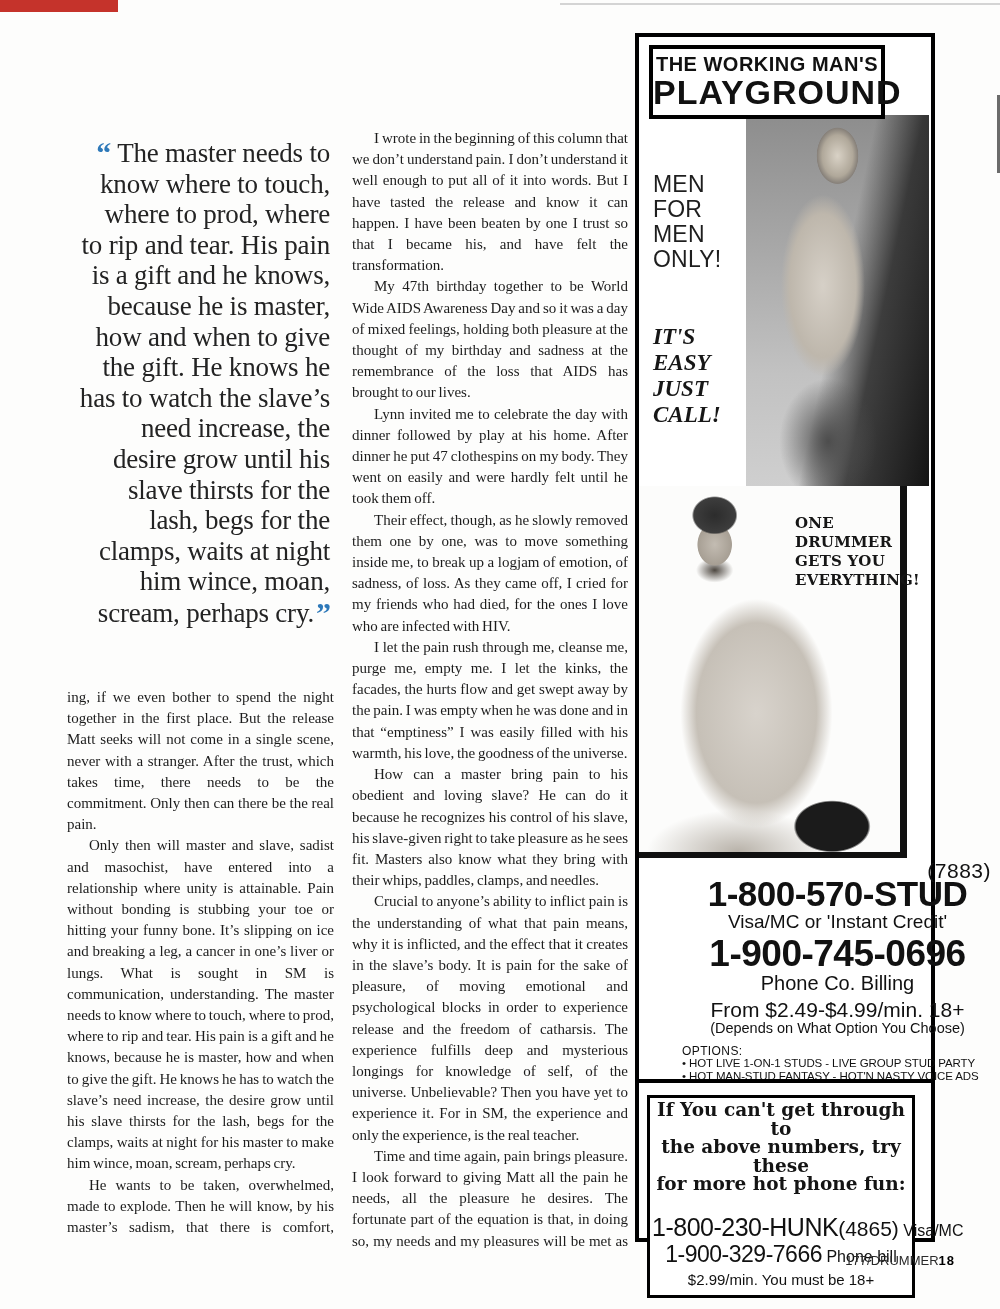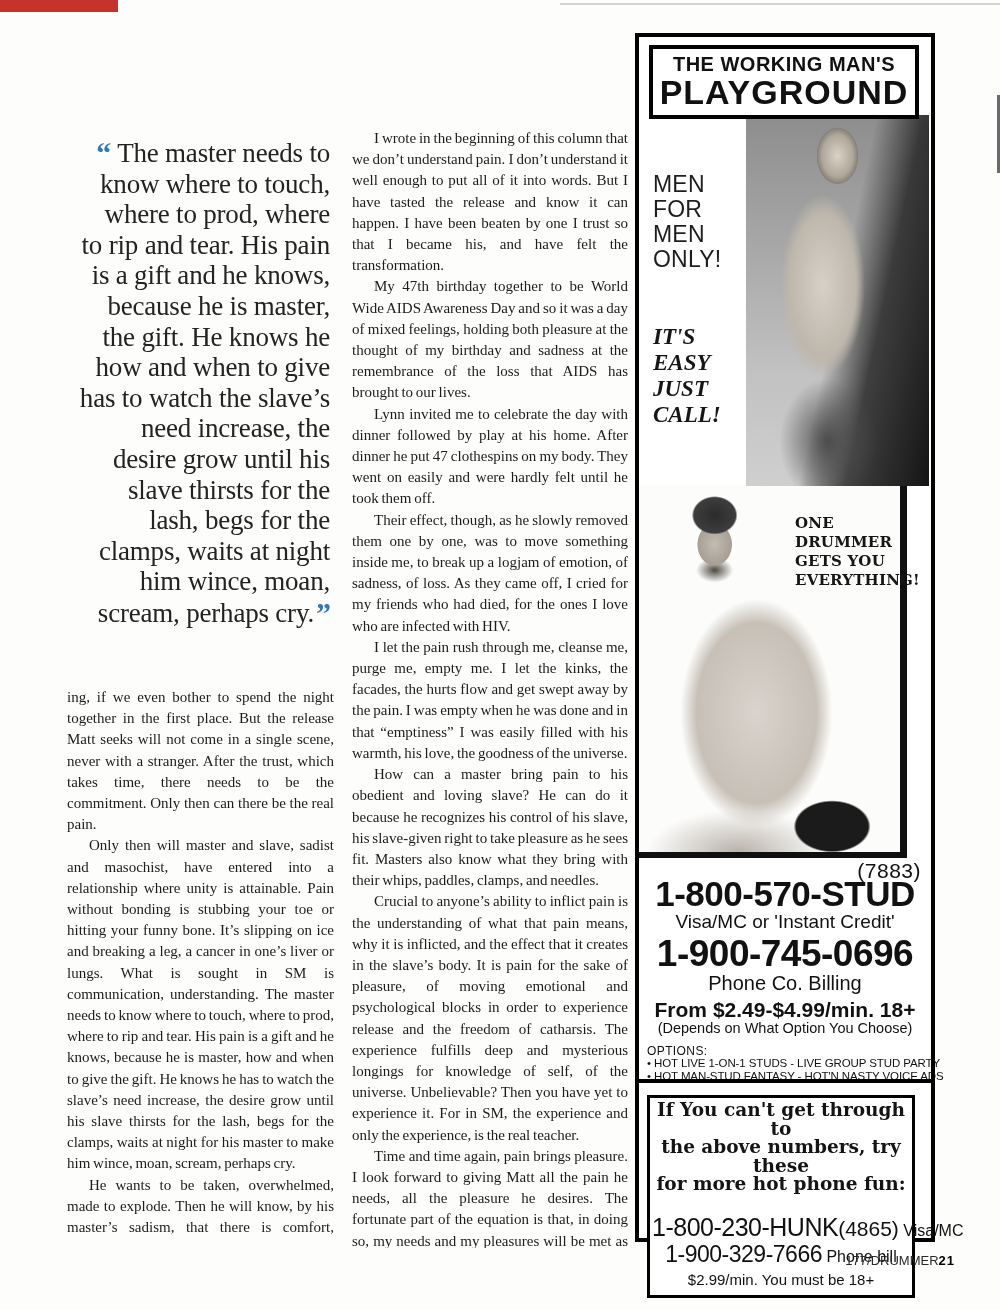--- a/index.html
+++ b/index.html
@@ -26,21 +26,21 @@
        word-spacing:-1px;overflow:hidden;}
   .col-left{left:67px;top:687px;width:267px;height:552px;}
   .col-mid{left:352px;top:128px;width:276px;height:1120px;}
   .body-par{margin:0;text-indent:22px;}
   .col-left .body-par:first-child{text-indent:0;}
 
   
   .ad{position:absolute;left:635px;top:33px;width:300px;height:1209px;background:#fff;
       border:4px solid #000;box-sizing:border-box;
       font-family:"Liberation Sans","DejaVu Sans",sans-serif;color:#111;}
-  .ad-header{position:absolute;left:10px;top:8px;width:270px;border:4px solid #000;
+  .ad-header{position:absolute;left:10px;top:8px;width:236px;border:4px solid #000;
              box-sizing:border-box;text-align:center;padding:5px 0 6px;background:#fff;z-index:3;}
   .ad-h1{font-weight:bold;font-size:20px;letter-spacing:.5px;line-height:1.05;}
   .ad-h2{font-weight:bold;font-size:34px;letter-spacing:1px;line-height:1.0;}
 
   .photo{position:absolute;}
   .photo1{right:2px;top:78px;width:183px;height:371px;
     background:
       radial-gradient(ellipse 34px 46px at 50% 11%, #d9d2c6 0%, #b0a89a 45%, #87817a 60%, rgba(0,0,0,0) 62%),
       radial-gradient(ellipse 60px 130px at 42% 46%, #d6d0c7 0%, #beb7ac 55%, rgba(0,0,0,0) 70%),
       radial-gradient(ellipse 70px 90px at 45% 88%, #4d4d4d 0%, rgba(0,0,0,0) 70%),
@@ -59,31 +59,31 @@
 
   .men-block{position:absolute;left:14px;top:135px;font-size:23px;line-height:25px;
              color:#1e1e1e;letter-spacing:.2px;}
   .easy-block{position:absolute;left:14px;top:287px;
               font-family:"Liberation Serif",serif;font-style:italic;font-weight:bold;
               font-size:23px;line-height:26px;color:#161616;}
   .one-number{position:absolute;left:156px;top:477px;width:136px;z-index:2;
               font-family:"DejaVu Serif",serif;font-weight:bold;font-size:15px;
               line-height:19px;letter-spacing:.2px;color:#161616;}
 
-  .phone-section{position:absolute;left:0;top:822px;width:292px;height:176px;}
+  .phone-section{position:absolute;left:0;top:822px;width:292px;height:176px;padding-left:35px;}
   .phone-section > div{position:absolute;width:100%;text-align:center;}
   .ad-code{top:0;text-align:right !important;padding-right:10px;box-sizing:border-box;
            font-size:21px;letter-spacing:.5px;}
   .phone-big{font-weight:bold;letter-spacing:-.5px;line-height:1;}
   .pb1{top:17px;font-size:35px;}
   .pb2{top:76px;font-size:37px;}
   .phone-sub{line-height:1.05;}
   .ps1{top:53px;font-size:19px;}
   .ps2{top:114px;font-size:20px;}
-  .pricing{top:139px;font-size:21px;font-weight:bold;}
+  .pricing{top:139px;font-size:21px;}
   .pricing-note{top:161px;font-size:14.5px;}
   .options-label{top:185px;text-align:left !important;padding-left:8px;box-sizing:border-box;
                  font-size:12px;letter-spacing:.4px;}
   .options{top:198px;text-align:left !important;padding-left:8px;box-sizing:border-box;
            font-size:11.5px;line-height:12.5px;letter-spacing:-.1px;white-space:nowrap;}
 
   .ad-divider{position:absolute;left:0;top:1042px;width:100%;height:4px;background:#000;}
 
   .alt-box{position:absolute;left:8px;top:1058px;width:268px;border:3px solid #000;
            box-sizing:border-box;text-align:center;padding:3px 2px 7px;background:#fff;}
@@ -111,22 +111,22 @@
   <div class="top-rule" style="background: rgb(201, 201, 201);"></div>
   <div class="edge-sliver"></div>
 
   <div class="pull-quote">
       <div class="pq-line"><span class="quote-mark quote-open" style="color: rgb(46, 121, 185);">“</span>The master needs to</div>
       <div class="pq-line">know where to touch,</div>
       <div class="pq-line">where to prod, where</div>
       <div class="pq-line">to rip and tear. His pain</div>
       <div class="pq-line">is a gift and he knows,</div>
       <div class="pq-line">because he is master,</div>
+      <div class="pq-line">how and when to give</div>
       <div class="pq-line">the gift. He knows he</div>
-      <div class="pq-line">how and when to give</div>
       <div class="pq-line">has to watch the slave’s</div>
       <div class="pq-line">need increase, the</div>
       <div class="pq-line">desire grow until his</div>
       <div class="pq-line">slave thirsts for the</div>
       <div class="pq-line">lash, begs for the</div>
       <div class="pq-line">clamps, waits at night</div>
       <div class="pq-line">him wince, moan,</div>
       <div class="pq-line">scream, perhaps cry.<span class="quote-mark quote-close" style="color: rgb(46, 121, 185);">”</span></div>
     </div>
 
@@ -208,16 +208,16 @@
       <div class="alt-line2">
         <span class="alt-num2">1-900-329-7666</span>
         <span class="alt-method">Phone bill</span>
       </div>
       <div class="alt-note">$2.99/min. You must be 18+</div>
     </div>
 
   </div>
 
   <div class="footer">
-    <span>177/DRUMMER</span><span class="pg">21</span>
+    <span>177/DRUMMER</span><span class="pg">18</span>
   </div>
 
 </div>
 
 </body></html>

